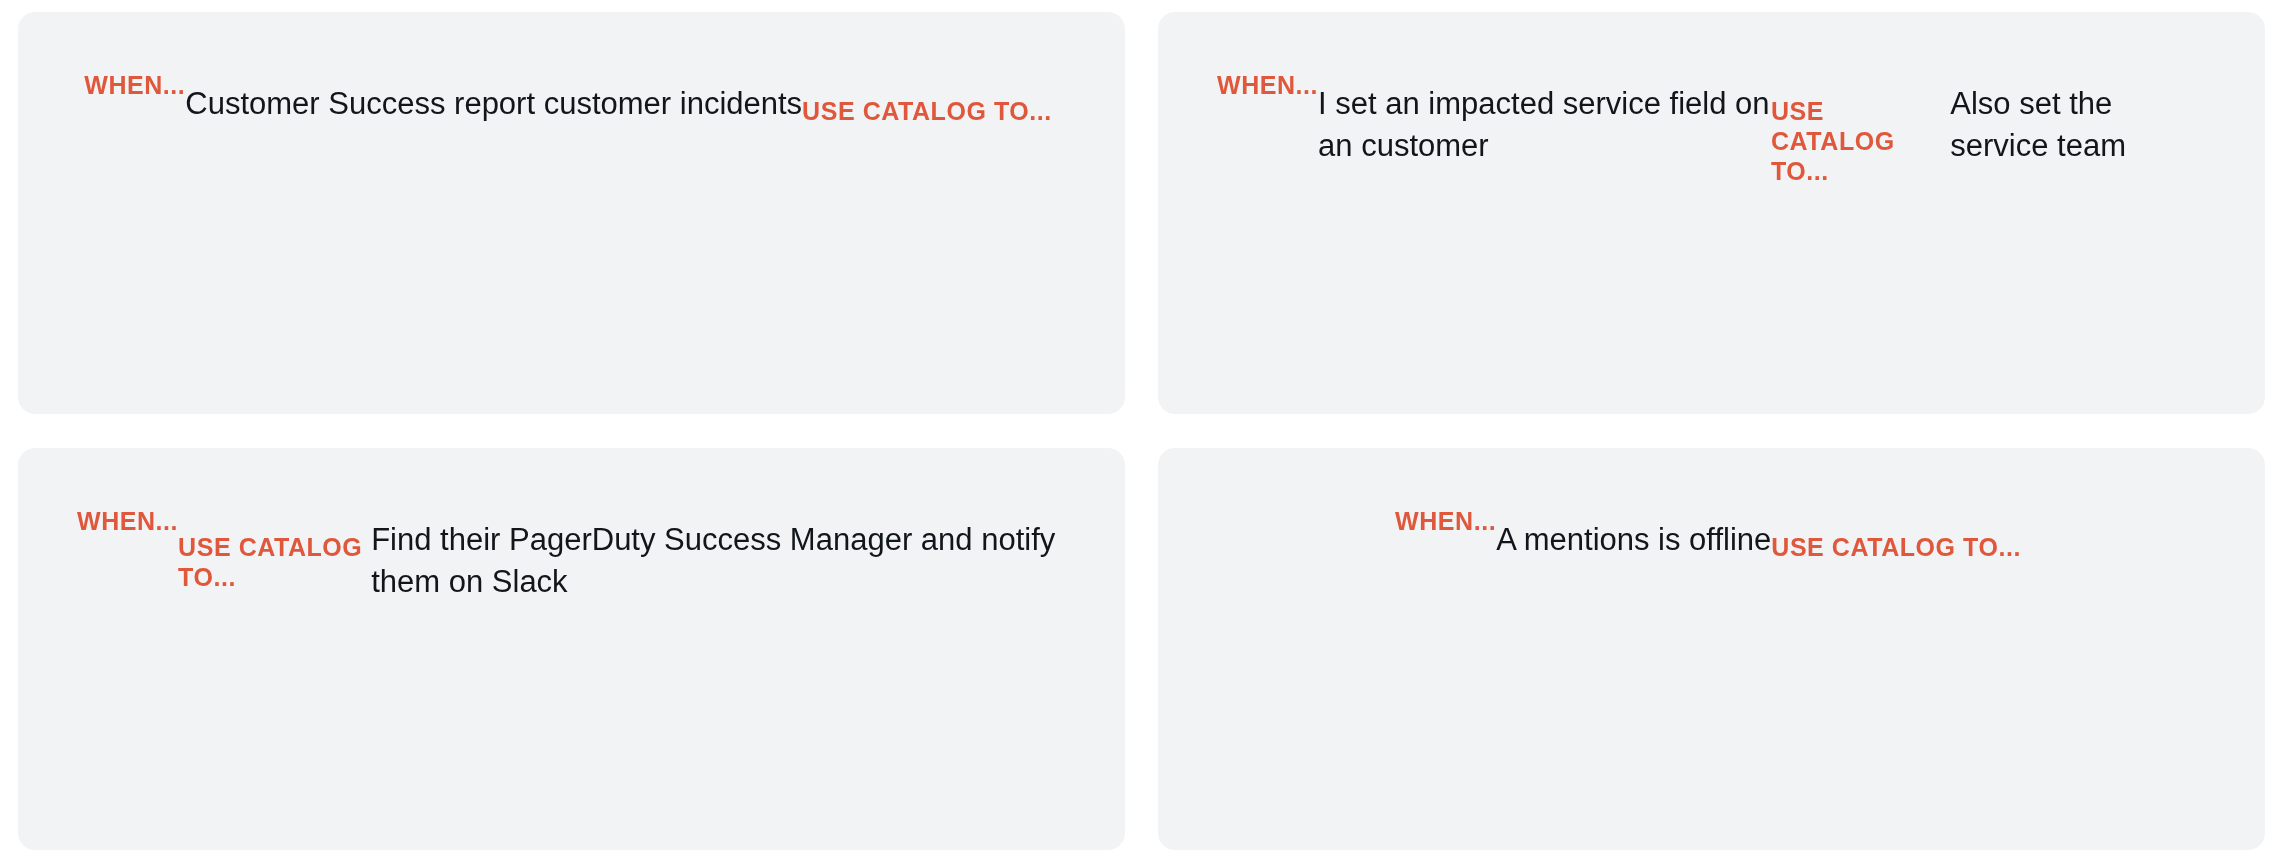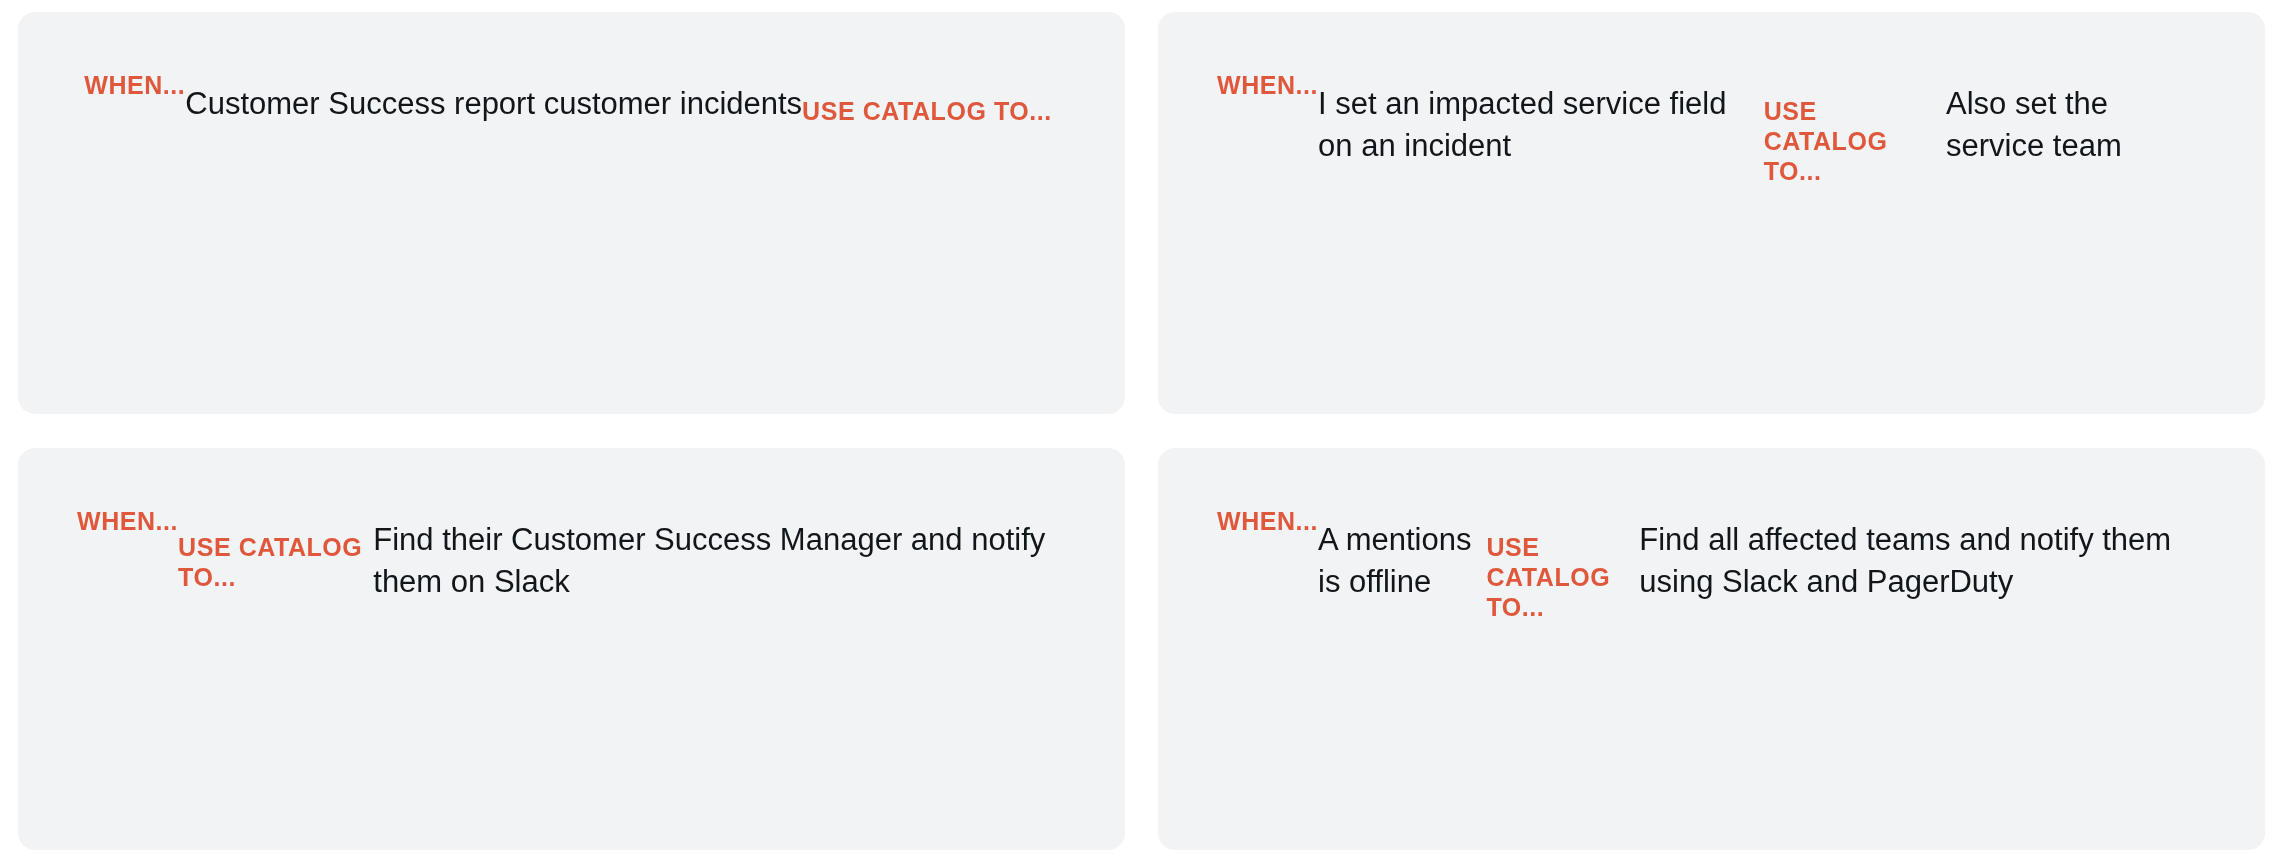--- a/index.html
+++ b/index.html
@@ -57,31 +57,30 @@
 <div class="grid">
 
   <div class="card">
     <div class="eyebrow when">WHEN...</div>
     <div class="body-text">Customer Success report customer incidents</div>
     <div class="eyebrow use">USE CATALOG TO...</div>
   </div>
 
   <div class="card">
     <div class="eyebrow when">WHEN...</div>
-    <div class="body-text">I set an impacted service field on an incident</div>
+    <div class="body-text">I set an impacted service field on an customer</div>
     <div class="eyebrow use">USE CATALOG TO...</div>
     <div class="body-text">Also set the service team</div>
   </div>
 
   <div class="card">
     <div class="eyebrow when">WHEN...</div>
     <div class="eyebrow use">USE CATALOG TO...</div>
-    <div class="body-text">Find their Customer Success Manager and notify them on Slack</div>
+    <div class="body-text">Find their PagerDuty Success Manager and notify them on Slack</div>
   </div>
 
   <div class="card">
     <div class="eyebrow when">WHEN...</div>
     <div class="body-text">A mentions is offline</div>
     <div class="eyebrow use">USE CATALOG TO...</div>
-    <div class="body-text">Find all affected teams and notify them using Slack and PagerDuty</div>
   </div>
 
 </div>
 
 </body></html>

